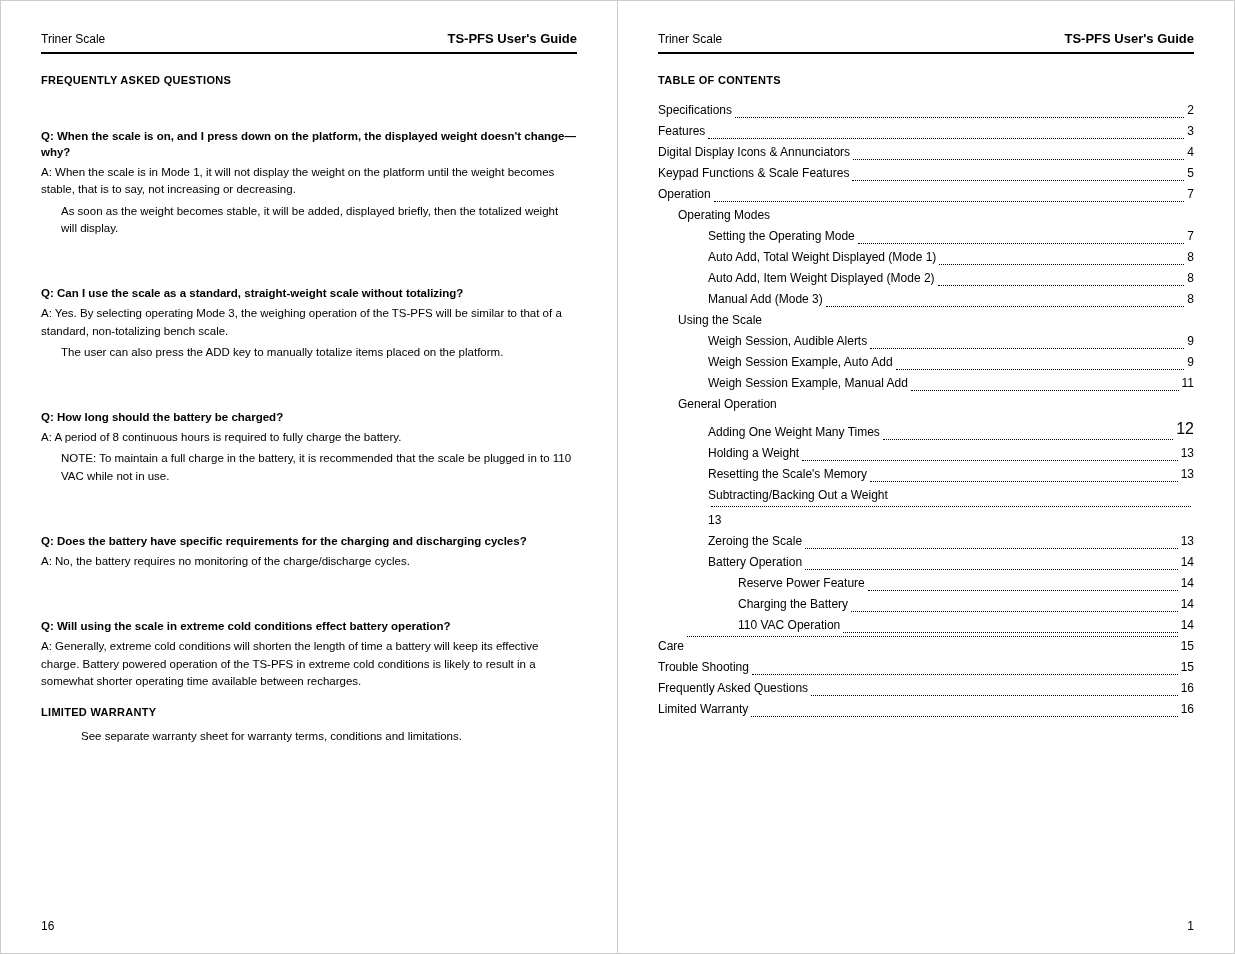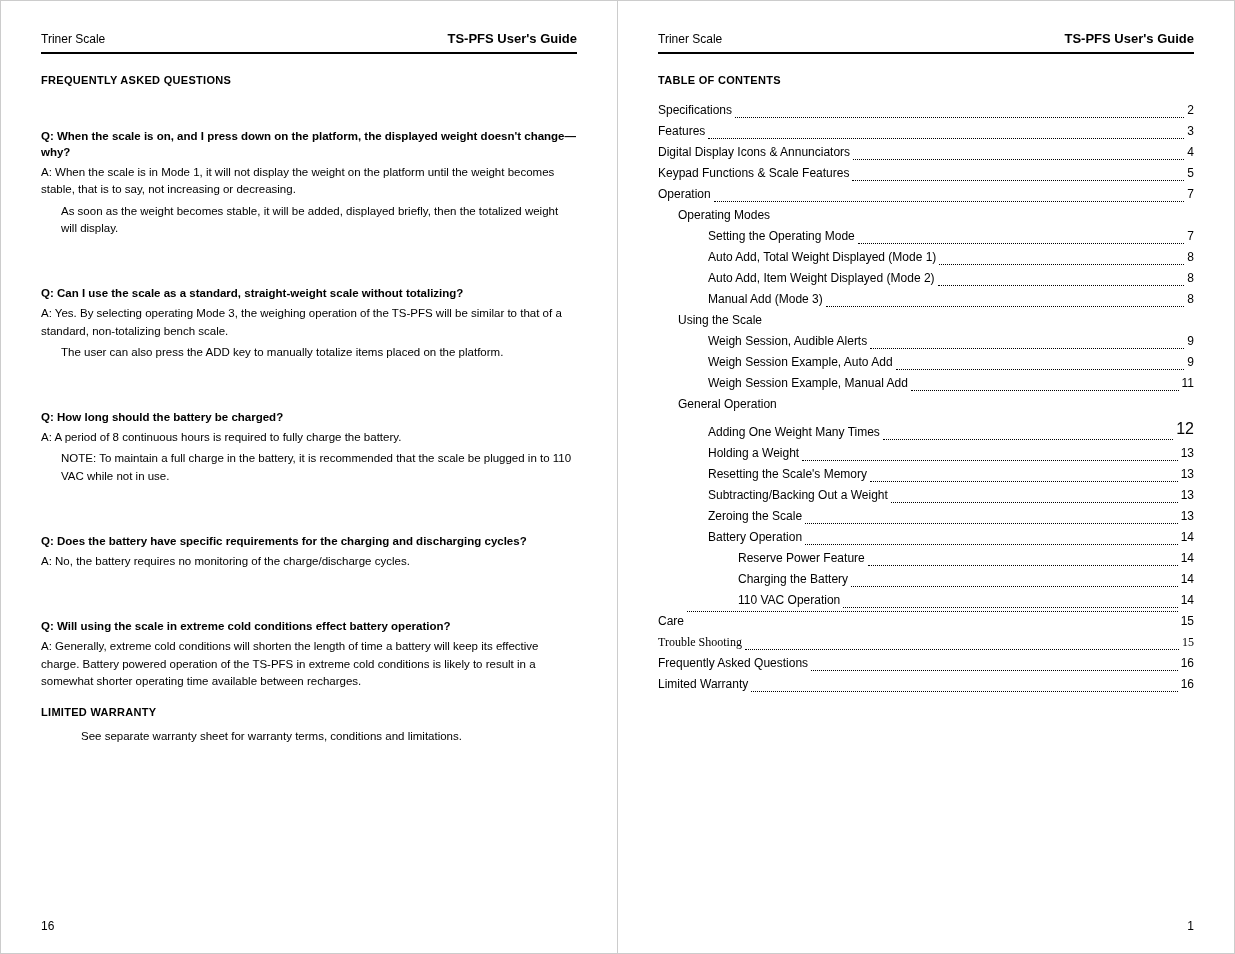--- a/index.html
+++ b/index.html
@@ -260,21 +260,21 @@
         <div style="padding-left: 50px; line-height: 1.75; display: flex; align-items: flex-end; justify-content: space-between;">
           <span style="font-size: 12px; white-space: nowrap;">Holding a Weight</span>
           <span style="flex: 1 1 0%; border-bottom: 1px dotted rgb(0, 0, 0); margin: 0px 3px 3px; min-width: 10px;"></span>
           <span style="font-size: 12px; white-space: nowrap;">13</span>
         </div>
         <div style="padding-left: 50px; line-height: 1.75; display: flex; align-items: flex-end; justify-content: space-between;">
           <span style="font-size: 12px; white-space: nowrap;">Resetting the Scale's Memory</span>
           <span style="flex: 1 1 0%; border-bottom: 1px dotted rgb(0, 0, 0); margin: 0px 3px 3px; min-width: 10px;"></span>
           <span style="font-size: 12px; white-space: nowrap;">13</span>
         </div>
-        <div style="padding-left: 50px; line-height: 1.75; display: flex; justify-content: space-between;">
+        <div style="padding-left: 50px; line-height: 1.75; display: flex; justify-content: space-between; flex-direction: column;">
           <span style="font-size: 12px; white-space: nowrap;">Subtracting/Backing Out a Weight</span>
           <span style="flex: 1 1 0%; border-bottom: 1px dotted rgb(0, 0, 0); margin: 0px 3px 3px; min-width: 10px;"></span>
           <span style="font-size: 12px; white-space: nowrap;">13</span>
         </div>
         <div style="padding-left: 50px; line-height: 1.75; display: flex; align-items: flex-end; justify-content: space-between;">
           <span style="font-size: 12px; white-space: nowrap;">Zeroing the Scale</span>
           <span style="flex: 1 1 0%; border-bottom: 1px dotted rgb(0, 0, 0); margin: 0px 3px 3px; min-width: 10px;"></span>
           <span style="font-size: 12px; white-space: nowrap;">13</span>
         </div>
         <div style="padding-left: 50px; line-height: 1.75; display: flex; align-items: flex-end; justify-content: space-between;">
@@ -295,21 +295,21 @@
         <div style="padding-left: 80px; line-height: 1.75; display: flex; align-items: flex-end; justify-content: space-between;">
           <span style="font-size: 12px; white-space: nowrap;">110 VAC Operation</span>
           <span style="flex: 1 1 0%; border-bottom: 1px dotted rgb(0, 0, 0); margin: 0px 3px 3px; min-width: 10px;"></span>
           <span style="font-size: 12px; white-space: nowrap;">14</span>
         </div>
         <div style="padding-left: 0px; line-height: 1.75; display: flex; align-items: flex-start; justify-content: space-between;">
           <span style="font-size: 12px; white-space: nowrap;">Care</span>
           <span style="flex: 1 1 0%; border-bottom: 1px dotted rgb(0, 0, 0); margin: 0px 3px 3px; min-width: 10px;"></span>
           <span style="font-size: 12px; white-space: nowrap;">15</span>
         </div>
-        <div style="padding-left: 0px; line-height: 1.75; display: flex; align-items: flex-end;  font-family: Liberation Serif, serif;">
+        <div style="padding-left: 0px; line-height: 1.75; display: flex; align-items: flex-end; ">
           <span style="font-size: 12px; white-space: nowrap;">Trouble Shooting</span>
           <span style="flex: 1 1 0%; border-bottom: 1px dotted rgb(0, 0, 0); margin: 0px 3px 3px; min-width: 10px;"></span>
           <span style="font-size: 12px; white-space: nowrap;">15</span>
         </div>
         <div style="padding-left: 0px; line-height: 1.75; display: flex; align-items: flex-end; justify-content: space-between;">
           <span style="font-size: 12px; white-space: nowrap;">Frequently Asked Questions</span>
           <span style="flex: 1 1 0%; border-bottom: 1px dotted rgb(0, 0, 0); margin: 0px 3px 3px; min-width: 10px;"></span>
           <span style="font-size: 12px; white-space: nowrap;">16</span>
         </div>
         <div style="padding-left: 0px; line-height: 1.75; display: flex; align-items: flex-end; justify-content: space-between;">

